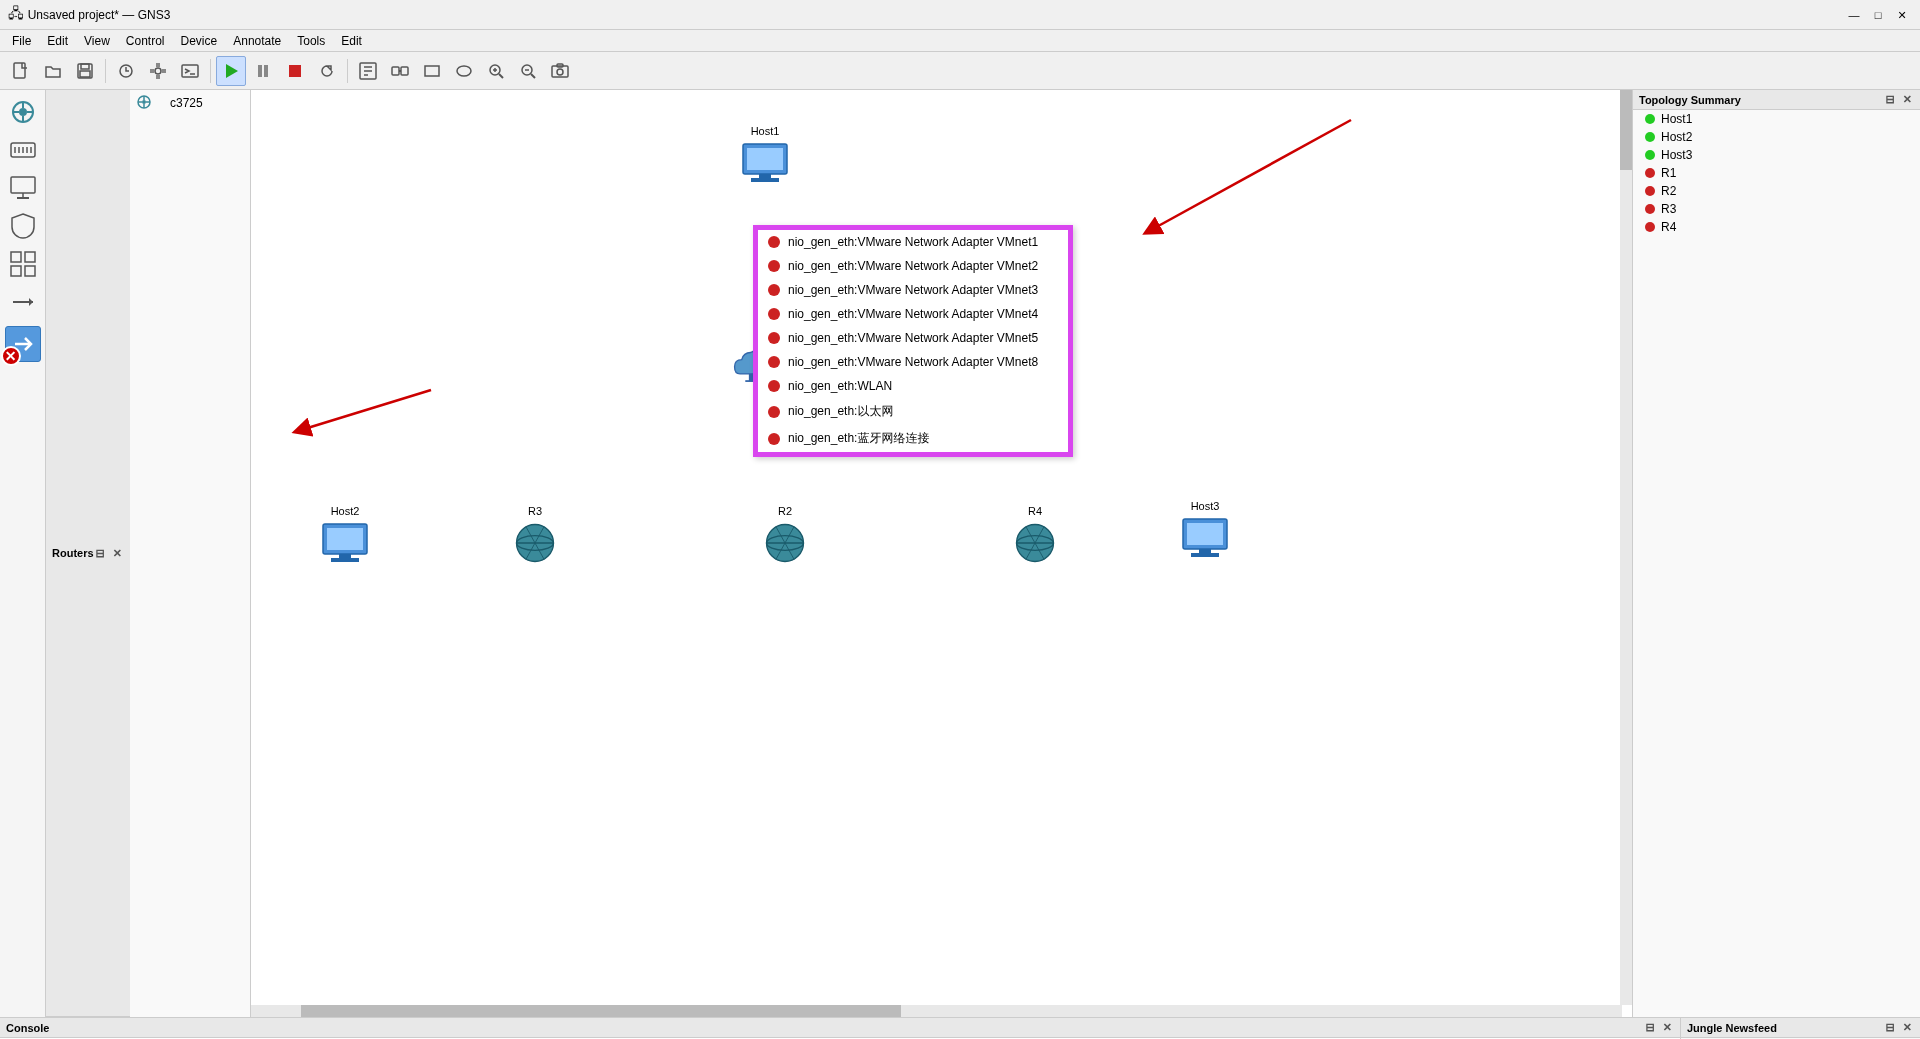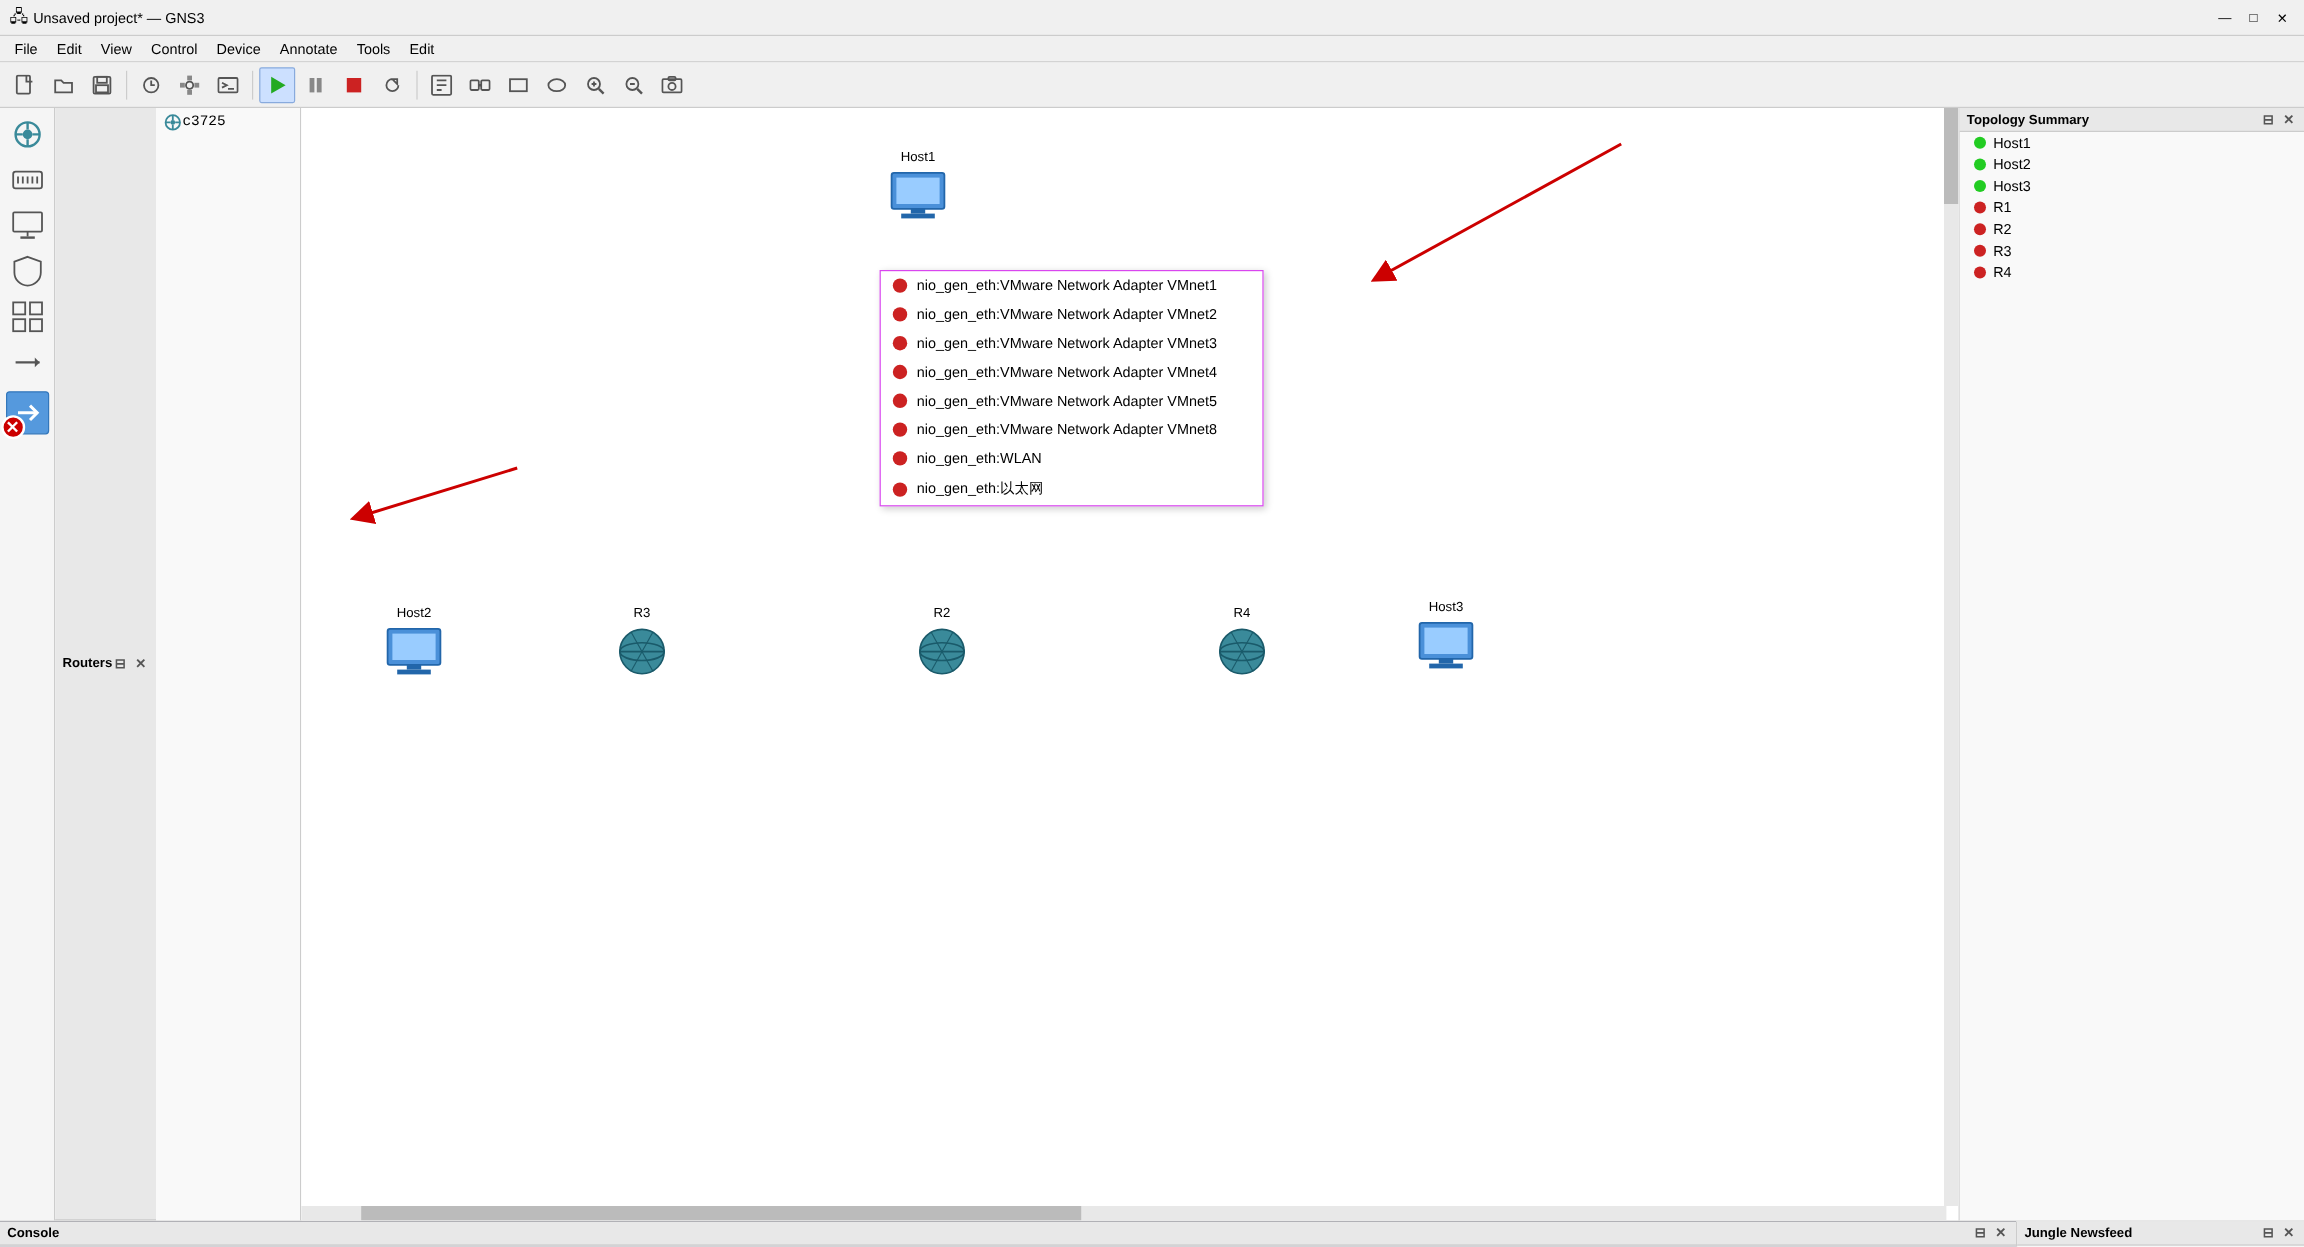--- a/index.html
+++ b/index.html
@@ -86,25 +86,24 @@
       font-size: 11px;
       font-weight: bold;
       border-bottom: 1px solid #ccc;
       display: flex;
       justify-content: space-between;
       align-items: center;
     }
     .panel-ctrl { cursor: pointer; font-size: 11px; color: #555; padding: 0 2px; }
     .device-item {
       display: flex;
-      align-items: flex-start;
+      align-items: flex-end;
       padding: 2px 6px;
-      gap: 0;
+      gap: 18px;
       cursor: pointer;
-      font-family: Liberation Mono, monospace;
     }
     
     
     #canvas-area {
       flex: 1;
       background: white;
       position: relative;
       overflow: hidden;
     }
     
@@ -213,26 +212,26 @@
     }
     .node-icon {
       width: 48px; height: 48px;
       display: flex; align-items: center; justify-content: center;
     }
     
     
     #context-menu {
       position: absolute;
       background: white;
-      border: 1px solid #d946ef;
+      border: 5px solid #d946ef;
       box-shadow: 2px 2px 6px rgba(0,0,0,0.2);
       min-width: 320px;
       z-index: 100;
       top: 135px;
-      left: 482px;
+      left: 502px;
     }
     .ctx-item {
       display: flex;
       align-items: center;
       padding: 5px 10px;
       gap: 8px;
       cursor: pointer;
       font-size: 12px;
     }
     .ctx-dot { width: 12px; height: 12px; border-radius: 50%; background: #cc2222; flex-shrink: 0; }
@@ -608,20 +607,24 @@
         <span>nio_gen_eth:VMware Network Adapter VMnet8</span>
       </div>
       <div class="ctx-item">
         <div class="ctx-dot"></div>
         <span>nio_gen_eth:WLAN</span>
       </div>
       <div class="ctx-item">
         <div class="ctx-dot"></div>
         <span>nio_gen_eth:以太网</span>
       </div>
+      <div class="ctx-item">
+        <div class="ctx-dot"></div>
+        <span>nio_gen_eth:蓝牙网络连接</span>
+      </div>
     </div>
 
     <svg style="position:absolute; left:700px; top:20px; width:420px; height:140px; pointer-events:none;">
       <defs>
         <marker id="arrowhead1" markerWidth="8" markerHeight="8" refX="4" refY="4" orient="auto">
           <polygon points="0,0 8,4 0,8" fill="#cc0000"></polygon>
         </marker>
       </defs>
       <line x1="400" y1="10" x2="200" y2="120" stroke="#cc0000" stroke-width="2.5" marker-end="url(#arrowhead1)"></line>
     </svg>

